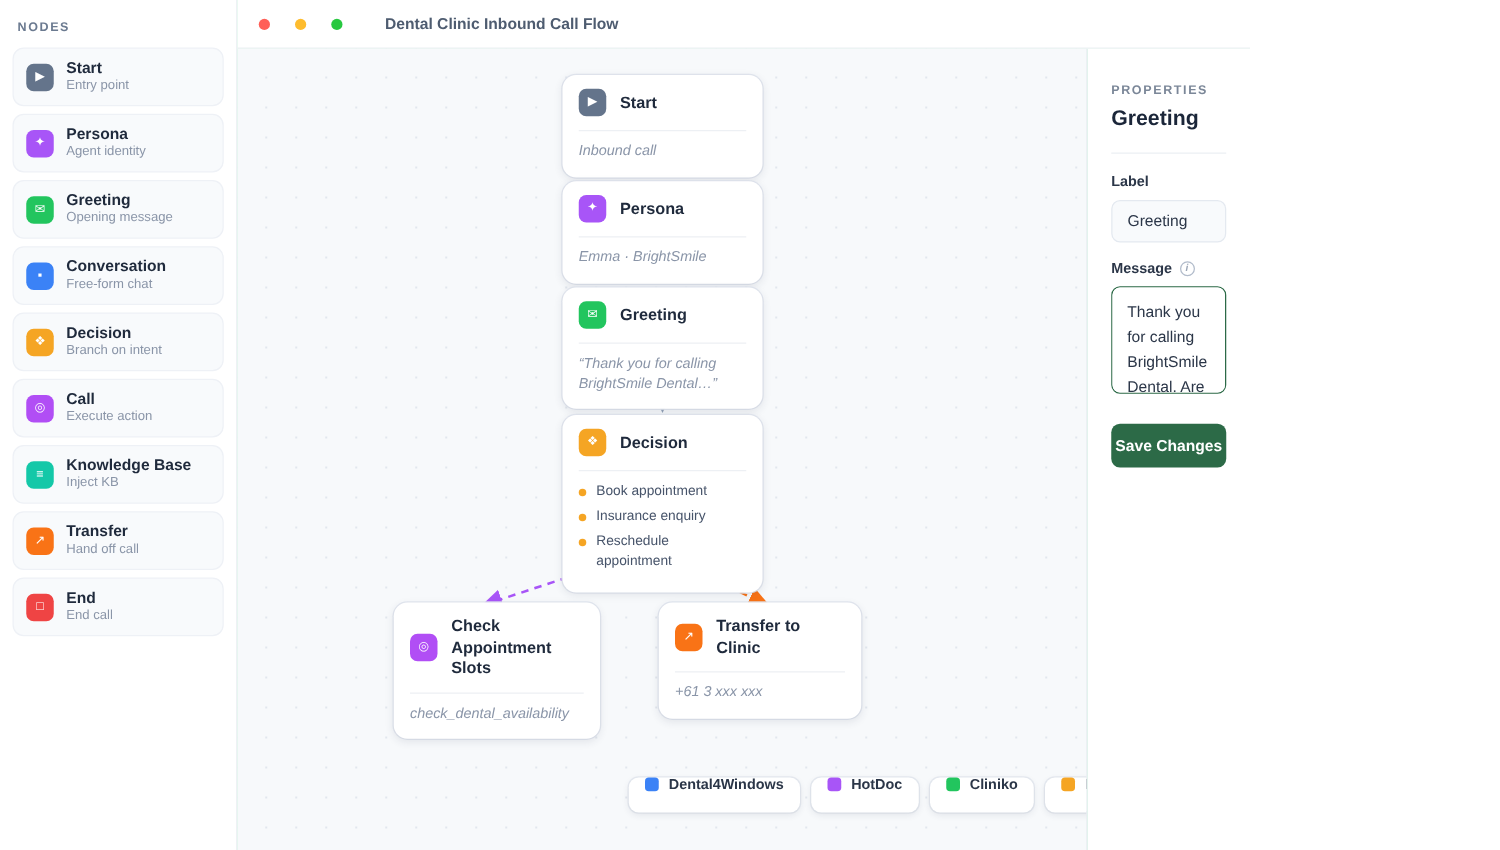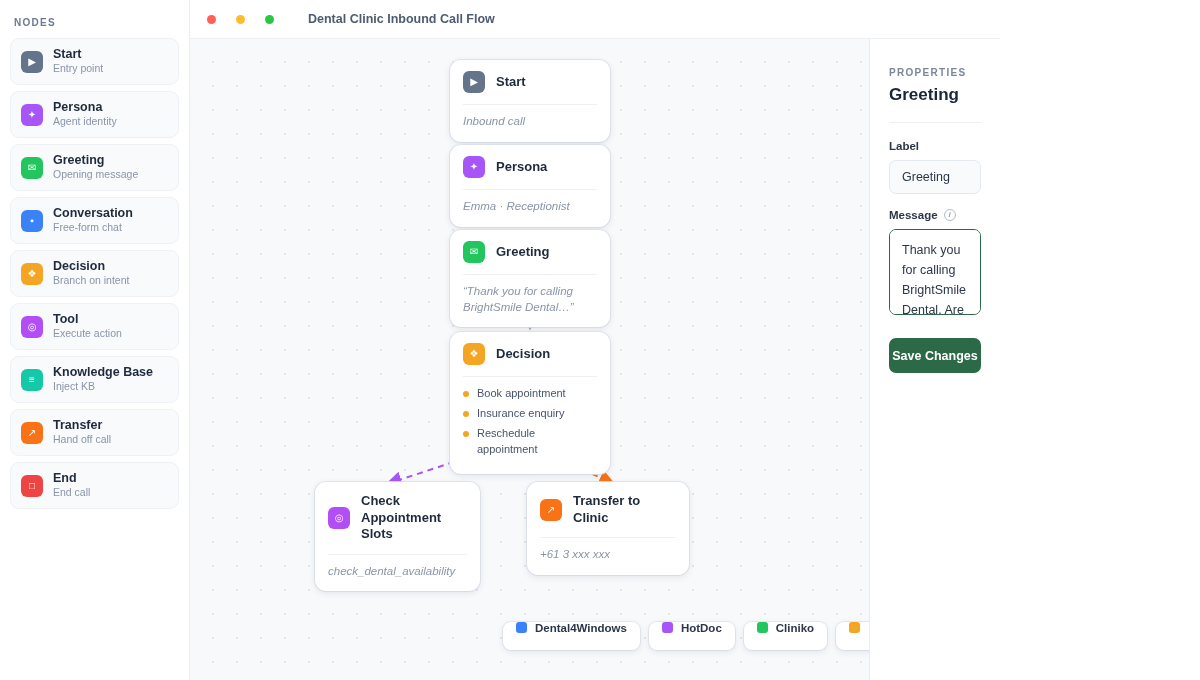--- a/index.html
+++ b/index.html
@@ -288,21 +288,21 @@
         <div class="node-item">
           <span class="node-ico" style="background:#f5a524">❖</span>
           <span class="node-text">
             <span class="node-name">Decision</span>
             <span class="node-desc">Branch on intent</span>
           </span>
         </div>
         <div class="node-item">
           <span class="node-ico" style="background:#b14ef5">◎</span>
           <span class="node-text">
-            <span class="node-name">Tool</span>
+            <span class="node-name">Call</span>
             <span class="node-desc">Execute action</span>
           </span>
         </div>
         <div class="node-item">
           <span class="node-ico" style="background:#14c8a8">≡</span>
           <span class="node-text">
             <span class="node-name">Knowledge Base</span>
             <span class="node-desc">Inject KB</span>
           </span>
         </div>
@@ -368,21 +368,21 @@
               </div>
               <div class="fn-rule"></div>
               <div class="fn-sub">Inbound call</div>
             </div>
             <div class="flow-node" style="left: 260px; top: 106px; width: 160px;">
               <div class="fn-head">
                 <span class="fn-ico" style="background:#a855f7">✦</span>
                 <span class="fn-title">Persona</span>
               </div>
               <div class="fn-rule"></div>
-              <div class="fn-sub">Emma · Receptionist</div>
+              <div class="fn-sub">Emma · BrightSmile</div>
             </div>
             <div class="flow-node" style="left: 260px; top: 191px; width: 160px;">
               <div class="fn-head">
                 <span class="fn-ico" style="background:#22c55e">✉</span>
                 <span class="fn-title">Greeting</span>
               </div>
               <div class="fn-rule"></div>
               <div class="fn-sub">“Thank you for calling BrightSmile Dental…”</div>
             </div>
             <div class="flow-node" style="left: 260px; top: 293px; width: 160px;">

